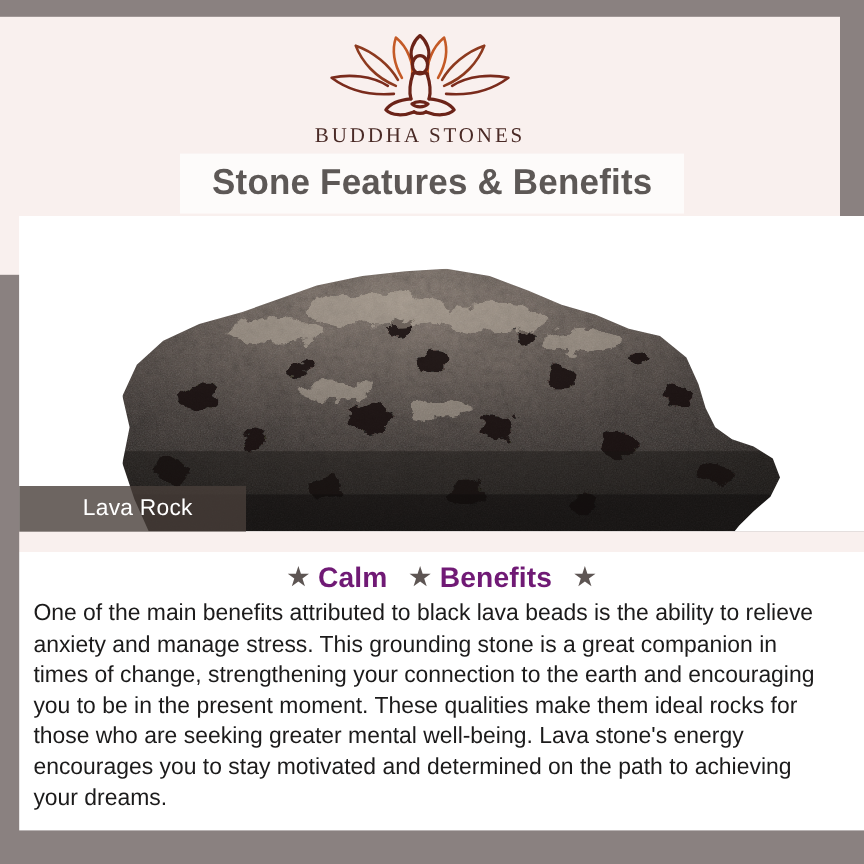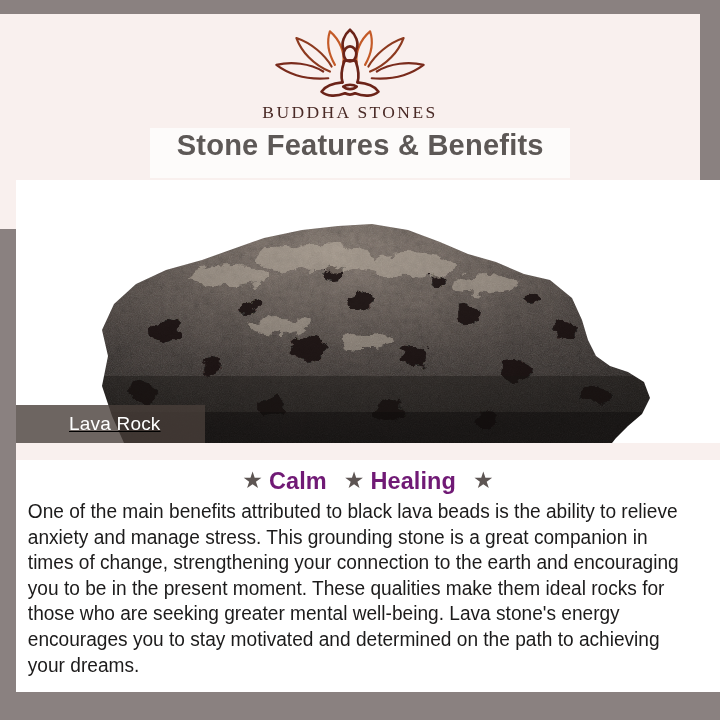--- a/index.html
+++ b/index.html
@@ -63,20 +63,21 @@
 
   
   .title-banner {
     position: absolute;
     left: 150px;
     top: 128px;
     width: 420px;
     height: 50px;
     background: #fdfbfa;
     display: flex;
+    align-items: center;
     justify-content: center;
   }
 
   .title-text {
     font-family: "Liberation Sans Narrow", "Liberation Sans", sans-serif;
     font-size: 30px;
     font-weight: bold;
     color: #5d5856;
     letter-spacing: 0.2px;
     white-space: nowrap;
@@ -107,21 +108,20 @@
   .photo-caption {
     position: absolute;
     left: 16px;
     top: 405px;
     width: 189px;
     height: 38px;
     background: rgba(72, 62, 58, 0.80);
     display: flex;
     align-items: center;
     z-index: 5;
-    text-decoration: underline;
   }
 
   .photo-caption span {
     padding-left: 53px;
     font-size: 19px;
     color: #ffffff;
     font-weight: 400;
     letter-spacing: 0.2px;
     white-space: nowrap;
   }
@@ -341,21 +341,21 @@
 
   <div class="content-zone">
 
     <div class="benefits-row">
       <div class="benefit">
         <span class="star">★</span>
         <span class="blabel">Calm</span>
       </div>
       <div class="benefit">
         <span class="star">★</span>
-        <span class="blabel">Healing</span>
+        <span class="blabel">Benefits</span>
       </div>
       <div class="benefit">
         <span class="star">★</span>
       </div>
     </div>
 
     <p class="body-copy">One of the main benefits attributed to black lava beads is the ability to relieve anxiety and manage stress. This grounding stone is a great companion in times of change, strengthening your connection to the earth and encouraging you to be in the present moment. These qualities make them ideal rocks for those who are seeking greater mental well-being. Lava stone's energy encourages you to stay motivated and determined on the path to achieving your dreams.</p>
   </div>
 
 </div>

